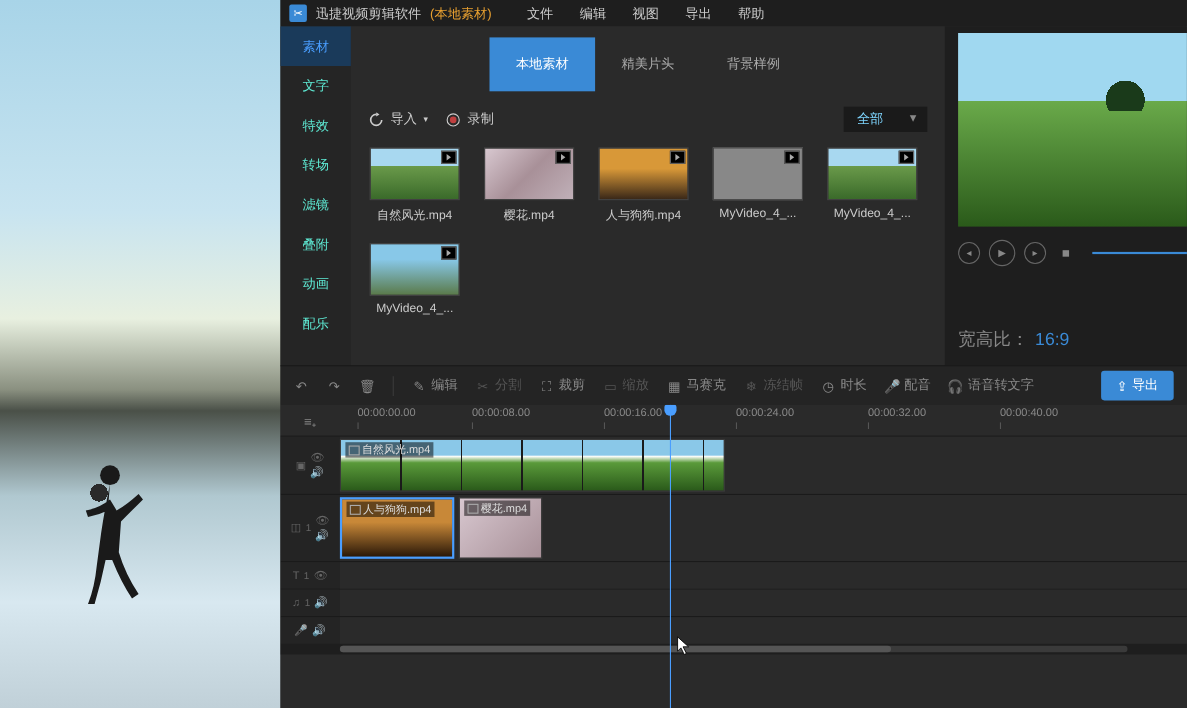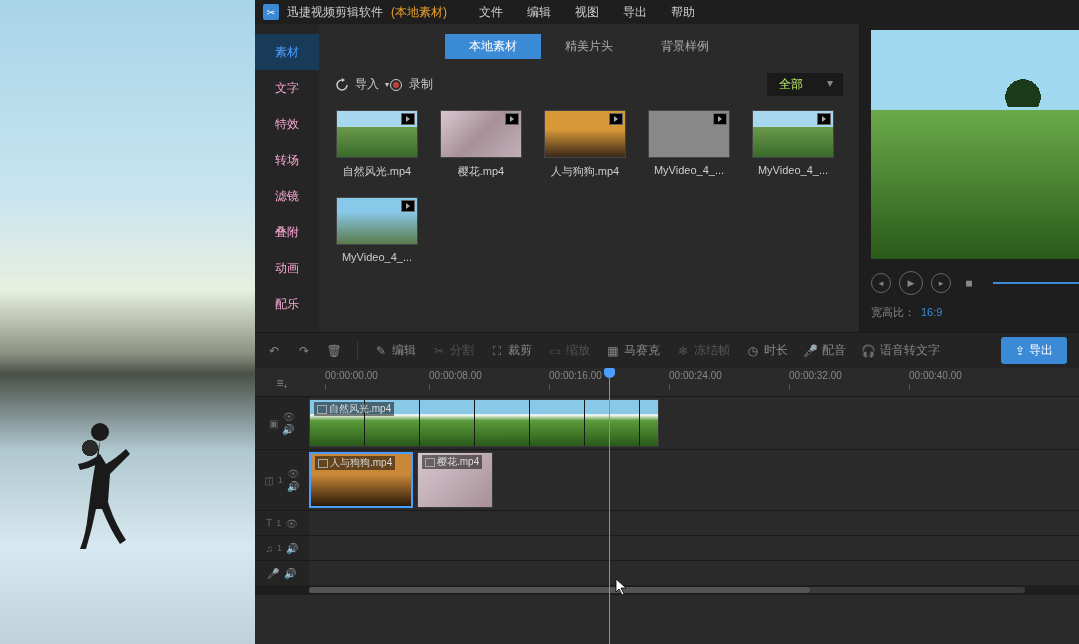--- a/index.html
+++ b/index.html
@@ -18,32 +18,32 @@
 
 .titlebar { height: 24px; background: #1e1e1e; display: flex; align-items: center; padding: 0 8px; gap: 8px; }
 .titlebar .logo { width: 16px; height: 16px; background: #3a8ad6; border-radius: 2px; display:flex; align-items:center; justify-content:center; color:#fff; font-size:10px; }
 .titlebar .app-name { color: #ccc; font-size: 12px; }
 .titlebar .app-version { color: #e8a030; }
 .titlebar .menu { display: flex; gap: 24px; margin-left: 24px; }
 .titlebar .menu span { color: #ccc; cursor: pointer; }
 
 
 .upper { display: flex; height: 308px; }
-.sidebar { width: 64px; background: #252525; display: flex; flex-direction: column; justify-content: center; }
-.sidebar .item { height: 36px; display: flex; align-items: center; justify-content: center; color: #f9a8d4; cursor: pointer; }
+.sidebar { width: 64px; background: #252525; display: flex; flex-direction: column; }
+.sidebar .item { height: 36px; display: flex; align-items: center; justify-content: center; color: #5eead4; cursor: pointer; }
 .sidebar .item.active { background: #1a3a5a; color: #4a9eff; }
 
 .media-panel { flex: 1; background: #2a2a2a; padding: 10px 16px; display: flex; flex-direction: column; }
 .media-tabs { display: flex; justify-content: center; gap: 0; margin-bottom: 14px; }
-.media-tabs .tab { padding: 4px 24px; color: #aaa; cursor: pointer; }
+.media-tabs .tab { padding: 16px 24px; color: #aaa; cursor: pointer; }
 .media-tabs .tab.active { background: #3a8ad6; color: #fff; }
-.import-row { display: flex; align-items: center; margin-bottom: 14px; }
+.import-row { display: flex; align-items: center; gap: 16px; margin-bottom: 14px; }
 .import-btn, .record-btn { display: flex; align-items: center; gap: 6px; color: #ccc; cursor: pointer; }
 .import-btn .ic, .record-btn .ic { width: 14px; height:14px; display:inline-block; }
-.filter-select { margin-left: auto; background: #1a1a1a; color: #bef264; padding: 3px 40px 3px 12px; position: relative; cursor: pointer; }
+.filter-select { margin-left: auto; background: #1a1a1a; color: #7dd3fc; padding: 3px 40px 3px 12px; position: relative; cursor: pointer; }
 .filter-select::after { content:"▾"; position:absolute; right:10px; color:#888; }
 
 .media-grid { display: flex; flex-wrap: wrap; gap: 18px 20px; }
 .media-item { width: 84px; display: flex; flex-direction: column; align-items: center; gap: 6px; cursor: pointer; }
 .media-thumb { width: 82px; height: 48px; background: #3a5a3a; position: relative; border:1px solid #444; }
 .media-thumb.nature { background: linear-gradient(to bottom, #a8d8f0 35%, #6a9a4a 35%, #3a6a2a 100%); }
 .media-thumb.sakura { background: linear-gradient(135deg, #d8c8d0, #a89098, #c0b0b8); }
 .media-thumb.sunset { background: linear-gradient(to bottom, #d89838 40%, #3a2818 100%); }
 .media-thumb.ice { background: linear-gradient(135deg, #4a6a8a, #2a4a6a, #6a8aaa); }
 .media-thumb.gray { background: #888; }
@@ -53,21 +53,21 @@
 .media-name { color: #ccc; font-size: 11px; white-space: nowrap; overflow: hidden; text-overflow: ellipsis; max-width: 84px; }
 
 
 .preview { width: 220px; background: #1e1e1e; padding: 6px 0 6px 12px; display: flex; flex-direction: column; }
 .preview-img { flex: 1; background: linear-gradient(to bottom, #a0d8f0 35%, #6aaa4a 35%, #2a5a1a 100%); position: relative; margin-bottom: 8px; }
 .preview-img::after { content:""; position:absolute; right:18%; top:12%; width:38px; height:50px; background: radial-gradient(circle at 50% 80%, #1a3a1a 40%, transparent 40%); border-radius: 40% 40% 0 0; }
 .preview-controls { display: flex; align-items: center; gap: 8px; padding: 4px 0; }
 .pc-btn { width: 20px; height: 20px; border: 1px solid #666; border-radius: 50%; display:flex; align-items:center; justify-content:center; color:#888; cursor:pointer; font-size:9px; }
 .pc-btn.play { width:24px; height:24px; }
 .progress { flex:1; height:2px; background:#3a8ad6; margin-left: 6px; }
-.aspect-row { padding: 6px 0; color: #888; font-size: 11px; }
+.aspect-row { padding: 6px 0; color: #888; font-size: 16px; margin-top: 47px; }
 .aspect-row .v { color: #3a8ad6; margin-left: 6px; }
 
 
 .toolbar { height: 36px; background: #242424; border-top:1px solid #1a1a1a; display: flex; align-items: center; padding: 0 12px; gap: 16px; }
 .tb-btn { display: flex; align-items: center; gap: 4px; color: #888; cursor: pointer; font-size: 12px; }
 .tb-btn.disabled { color: #555; }
 .tb-icon { width: 14px; height: 14px; display:inline-flex; align-items:center; justify-content:center; }
 .tb-sep { width: 1px; height: 18px; background: #3a3a3a; }
 .export-btn { margin-left: auto; background: #3a8ad6; color: #fff; padding: 5px 14px; border-radius: 3px; display:flex; align-items:center; gap:4px; cursor:pointer; }
 

